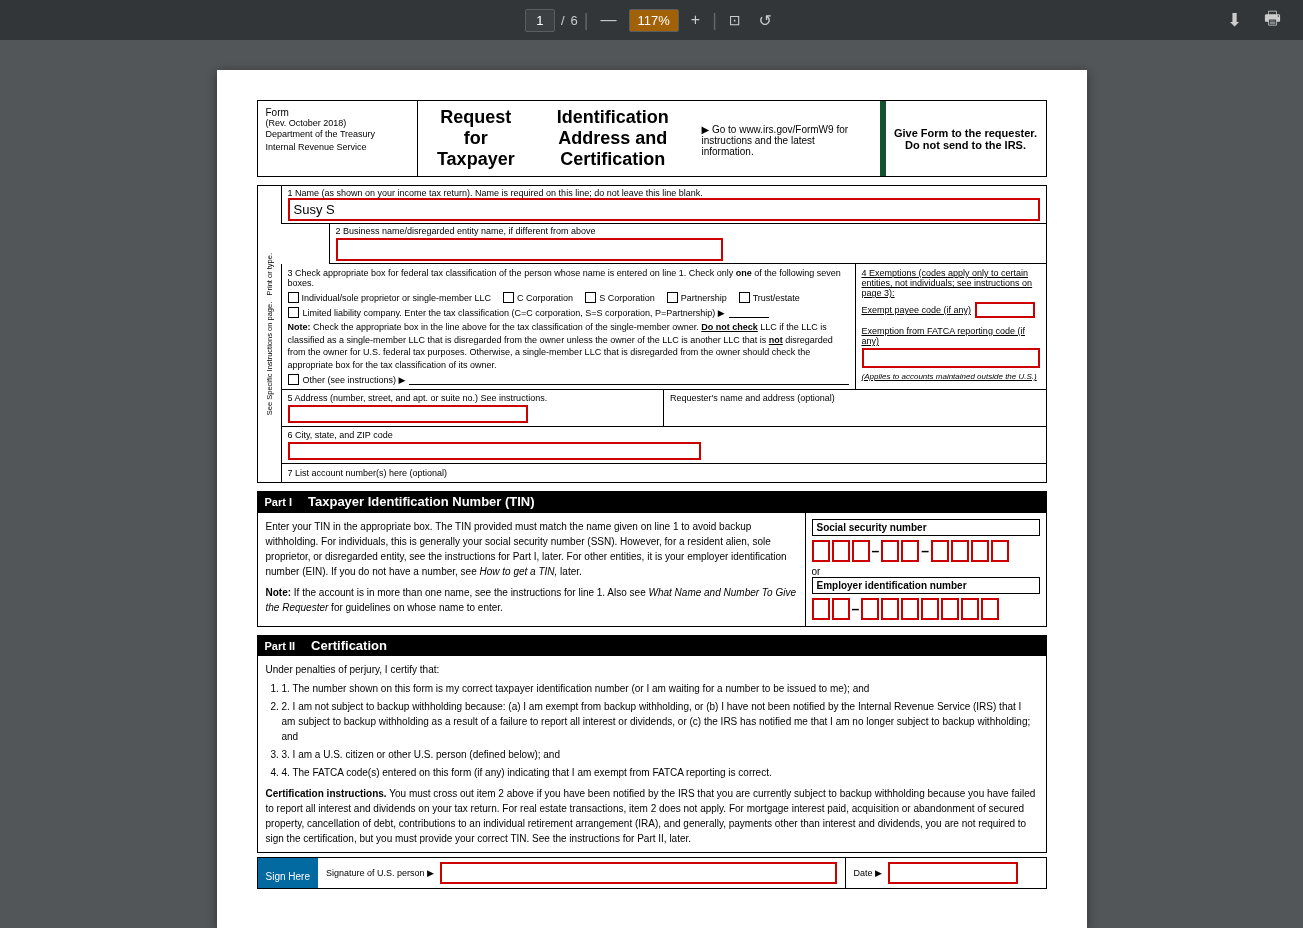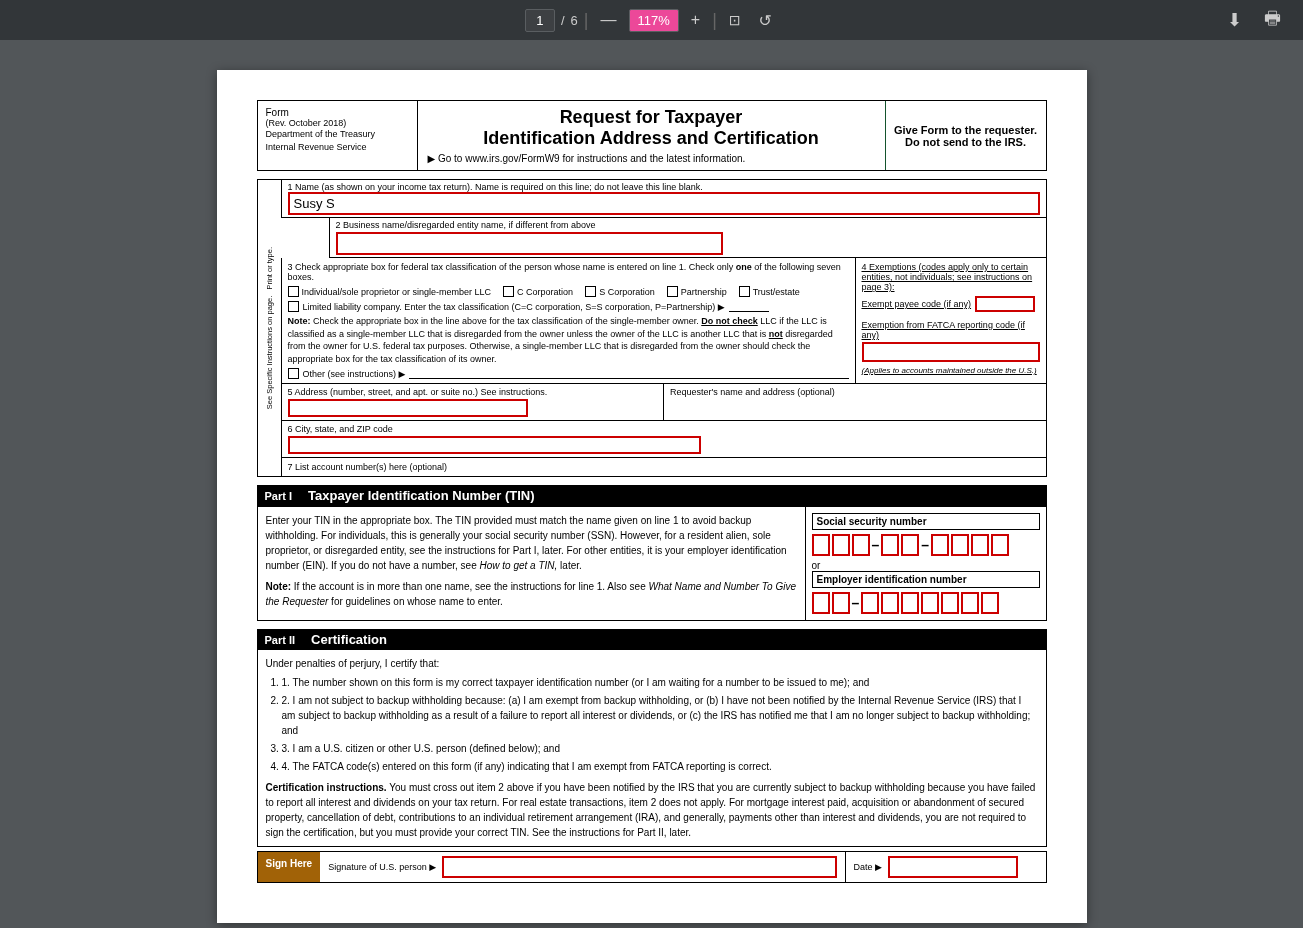--- a/index.html
+++ b/index.html
@@ -31,21 +31,21 @@
     .toolbar-btn {
       background: none;
       border: none;
       color: #ccc;
       font-size: 16px;
       cursor: pointer;
       padding: 4px 6px;
       border-radius: 2px;
     }
     .zoom-info {
-      background: #ec4899;
+      background: #a16207;
       border: 1px solid #5a5e61;
       color: #fff;
       padding: 3px 8px;
       font-size: 13px;
       border-radius: 2px;
       min-width: 48px;
       text-align: center;
     }
     .toolbar-right {
       position: absolute;
@@ -86,24 +86,25 @@
       min-width: 160px;
       padding: 6px 8px;
       border-right: 1px solid #000;
     }
     .form-w9 { font-size: 42px; font-weight: bold; font-family: 'Times New Roman', serif; line-height: 1; }
     .form-rev { font-size: 9px; }
     .form-dept { font-size: 9px; line-height: 1.4; }
     .form-header-center {
       flex: 1;
       display: flex;
-      flex-direction: column;
+      flex-direction: row;
+      align-items: center;
       justify-content: center;
       padding: 6px 10px;
-      border-right: 1px solid #14532d;
+      border-right: 6px solid #14532d;
     }
     .form-title-main { font-size: 18px; font-weight: bold; text-align: center; }
     .form-title-sub { font-size: 18px; font-weight: bold; text-align: center; }
     .form-url { font-size: 10px; margin-top: 4px; }
     .form-header-right {
       width: 160px;
       min-width: 160px;
       padding: 8px;
       font-size: 11px;
       font-weight: bold;
@@ -576,21 +577,21 @@
         <li style="margin-top:3px;">2. I am not subject to backup withholding because: (a) I am exempt from backup withholding, or (b) I have not been notified by the Internal Revenue Service (IRS) that I am subject to backup withholding as a result of a failure to report all interest or dividends, or (c) the IRS has notified me that I am no longer subject to backup withholding; and</li>
         <li style="margin-top:3px;">3. I am a U.S. citizen or other U.S. person (defined below); and</li>
         <li style="margin-top:3px;">4. The FATCA code(s) entered on this form (if any) indicating that I am exempt from FATCA reporting is correct.</li>
       </ol>
       <p style="font-size:10px; margin-top:6px; line-height:1.5;">
         <strong>Certification instructions.</strong><span> You must cross out item 2 above if you have been notified by the IRS that you are currently subject to backup withholding because you have failed to report all interest and dividends on your tax return. For real estate transactions, item 2 does not apply. For mortgage interest paid, acquisition or abandonment of secured property, cancellation of debt, contributions to an individual retirement arrangement (IRA), and generally, payments other than interest and dividends, you are not required to sign the certification, but you must provide your correct TIN. See the instructions for Part II, later.</span>
       </p>
     </div>
 
     <div class="sign-row" style="margin-top:4px; border:1px solid #000; display:flex;">
-      <div class="sign-label" style="background:#a16207; color:#fff; padding:6px 8px; font-size:10px; font-weight:bold; min-width:60px; display:flex; flex-direction:column; align-items:center; justify-content:flex-start; text-align:center;">
+      <div class="sign-label" style="background:#0369a1; color:#fff; padding:6px 8px; font-size:10px; font-weight:normal; min-width:60px; display:flex; flex-direction:column; align-items:center; justify-content:flex-end; text-align:center;">
         <span>Sign Here</span>
       </div>
       <div class="sign-input-area" style="flex:1; display:flex; align-items:center; padding:4px 8px; border-right:1px solid #000;">
         <span style="font-size:9px; white-space:nowrap; margin-right:6px;">Signature of U.S. person ▶</span>
         <input type="text" style="border: 2px solid rgb(204, 0, 0); flex: 1 1 0%; height: 22px; outline: none;">
       </div>
       <div class="date-area" style="display:flex; align-items:center; padding:4px 8px; min-width:200px;">
         <span style="font-size:9px; margin-right:6px;">Date ▶</span>
         <input type="text" style="border: 2px solid rgb(204, 0, 0); height: 22px; width: 130px; outline: none;">
       </div>

